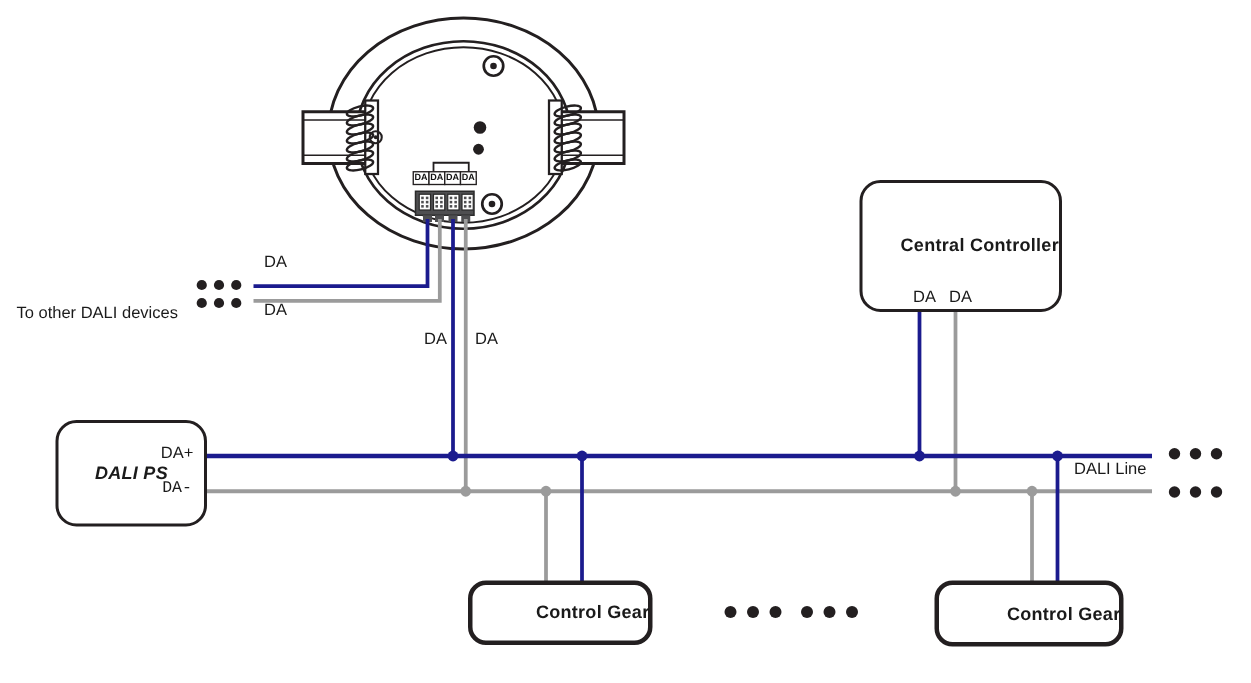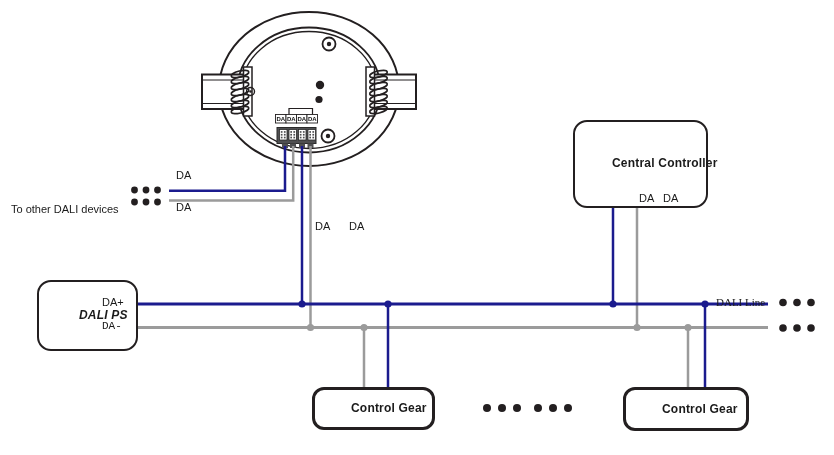--- a/index.html
+++ b/index.html
@@ -3,22 +3,22 @@
 <meta charset="utf-8">
 <style>
   html,body{margin:0;padding:0;background:#fff;}
   #stage{
     position:relative;width:834px;height:455px;background:#fff;overflow:hidden;
     font-family:"Liberation Sans",sans-serif;color:#1a1a1a;
   }
   #stage svg{position:absolute;left:0;top:0;}
   .t{position:absolute;font-size:11px;line-height:13px;color:#1a1a1a;white-space:nowrap;}
   .bold{font-weight:bold;font-size:12px;letter-spacing:.2px;}
-  .ctr{text-align:left;margin-left:37px;}
-  .rgt{text-align:left;}
+  .ctr{text-align:right;}
+  .rgt{text-align:center;}
   .tiny{position:absolute;font-weight:bold;font-size:6px;line-height:9px;text-align:center;color:#111;}
   .box{position:absolute;border:2.5px solid #231f20;border-radius:14px;background:transparent;box-sizing:border-box;}
   .gearbox{border-width:3px;border-radius:12px;}
 </style>
 </head>
 <body>
 
 <div id="stage">
 
   <svg width="834" height="455" viewBox="0 0 834 455">
@@ -197,14 +197,14 @@
   <div class="t rgt" style="left:102px;top:295.5px;width:32px;">DA+</div>
   <div class="t rgt" style="left:102px;top:319.5px;width:32px;font-family:Liberation Mono, monospace;">DA-</div>
 
   <div class="t bold ctr" style="left:575px;top:157px;width:131px;">Central Controller</div>
   <div class="t ctr" style="left:602px;top:192px;width:22px;">DA</div>
   <div class="t ctr" style="left:626px;top:192px;width:22px;">DA</div>
 
   <div class="t bold ctr" style="left:314px;top:402px;width:119px;">Control Gear</div>
   <div class="t bold ctr" style="left:625px;top:402.5px;width:122px;">Control Gear</div>
 
-  <div class="t" style="left:716px;top:296px;font-family:Liberation Serif, serif;">DALI Line</div>
+  <div class="t" style="left:716px;top:307px;">DALI Line</div>
 </div>
 
 </body></html>

